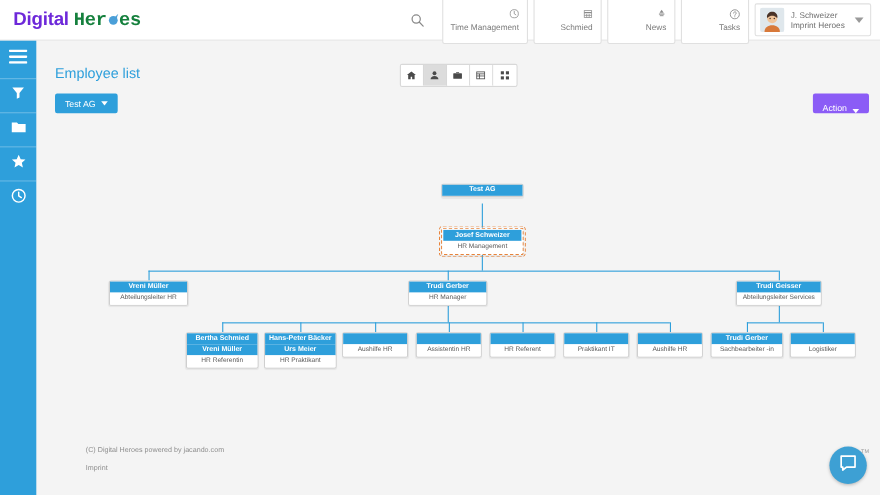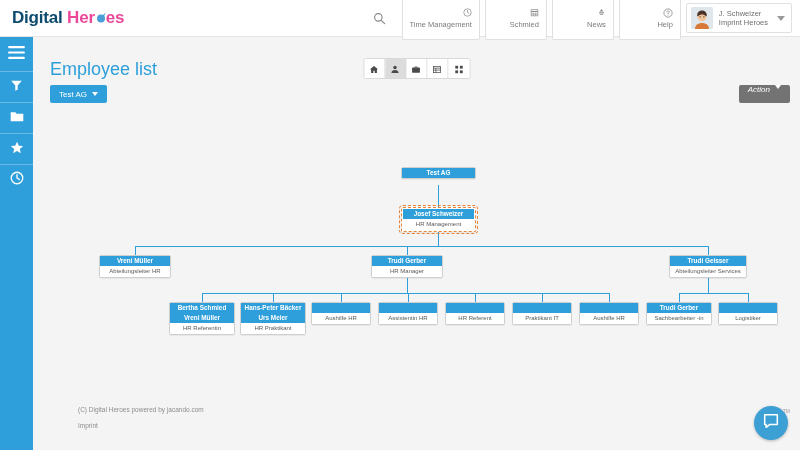--- a/index.html
+++ b/index.html
@@ -10,22 +10,22 @@
   }
   #app { position: relative; width: 800px; height: 450px; background: #f4f4f4; }
 
   
   .topbar {
     position: absolute; top: 0; left: 0; width: 800px; height: 37px;
     background: #ffffff; border-bottom: 1px solid #e4e4e4;
     display: flex; align-items: center;
   }
   .logo { margin-left: 12px; font-size: 17px; font-weight: bold; letter-spacing: -.2px; white-space: nowrap; }
-  .logo .d { color: #0c4a6e; }
-  .logo .h { color: #ec4899; }
+  .logo .d { color: #6d28d9; }
+  .logo .h { color: #15803d; font-family: Liberation Mono, monospace; }
   .logo .comet { display:inline-block; vertical-align:-1px; margin:0 -1px; }
 
   .topnav { margin-left: auto; display: flex; align-items: center; height: 37px; padding-right: 8px; }
   .search-btn {
     width: 22px; height: 28px; display: flex; align-items: center; justify-content: center;
     margin-right: 6px; cursor: pointer;
   }
   .navbtn {
     min-width: 62px; height: 44px; border: 1px solid #e0e0e0; background: #fff;
     margin-left: 5px; border-radius: 2px; display: flex; flex-direction: column;
@@ -55,36 +55,35 @@
     width: 33px; height: 30px; display: flex; align-items: center; justify-content: center;
     cursor: pointer; color: #fff;
   }
   .sb-item.top { height: 34px; }
   .sb-sep { width: 33px; height: 1px; background: rgba(255,255,255,.28); }
 
   
   .content { position: absolute; left: 33px; top: 37px; width: 767px; height: 413px; }
   .page-title {
     position: absolute; left: 17px; top: 22px;
-    font-size: 18px; color: #2e9fdb; font-weight: 400;
+    font-size: 13px; color: #2e9fdb; font-weight: 400;
   }
   .filter-btn {
     position: absolute; left: 17px; top: 48px; height: 18px;
     background: #2e9fdb; color: #fff; border: none; border-radius: 2px;
     font-size: 8px; padding: 0 9px; display: flex; align-items: center; cursor: pointer;
     font-family: "Liberation Sans", sans-serif;
   }
   .filter-btn .c { margin-left: 5px; width:0;height:0;border-left:3px solid transparent;border-right:3px solid transparent;border-top:4px solid #fff; }
 
   .action-btn {
     position: absolute; right: 10px; top: 48px; height: 18px;
-    background: #737373; color: #fff; border: none; border-radius: 2px;
-    font-size: 8px; padding: 0 9px; display: flex; align-items: flex-start; cursor: pointer;
+    background: #8b5cf6; color: #fff; border: none; border-radius: 2px;
+    font-size: 8px; padding: 0 9px; display: flex; align-items: flex-end; cursor: pointer;
     font-family: "Liberation Sans", sans-serif;
-    font-style: italic;
   }
   .action-btn .c { margin-left: 5px; width:0;height:0;border-left:3px solid transparent;border-right:3px solid transparent;border-top:4px solid #fff; }
 
   
   .viewgroup {
     position: absolute; left: 50%; transform: translateX(-50%); top: 21px;
     display: flex; border: 1px solid #d8d8d8; border-radius: 2px; overflow: hidden; background: #fff;
   }
   .vg-btn {
     width: 21px; height: 19px; display: flex; align-items: center; justify-content: center;
@@ -186,21 +185,21 @@
       </div>
 
       <div class="navbtn">
         <span class="nbi">
           <svg width="10" height="10" viewBox="0 0 16 16" fill="none" stroke="#8a8a8a" stroke-width="1.3">
             <circle cx="8" cy="8" r="6.6"></circle>
             <path d="M6.2 6.2a1.9 1.9 0 113.1 1.5c-.7.5-1.3.9-1.3 1.8" stroke-linecap="round"></path>
             <circle cx="8" cy="11.6" r=".75" fill="#8a8a8a" stroke="none"></circle>
           </svg>
         </span>
-        <span class="nbl">Help</span>
+        <span class="nbl">Tasks</span>
       </div>
 
       <div class="userbtn">
         <div class="avatar">
           <svg width="22" height="22" viewBox="0 0 22 22">
             <rect width="22" height="22" fill="#dfe7ec"></rect>
             <path d="M4 22c0-4 3.2-6 7-6s7 2 7 6z" fill="#d8793a"></path>
             <circle cx="11" cy="9.6" r="4.6" fill="#f0c49a"></circle>
             <path d="M6.2 8.4c0-3 2.2-4.8 4.8-4.8s4.8 1.8 4.8 4.8c0 .8-.4 1-.9.6-1-1-2.4-1.6-3.9-1.6s-2.9.6-3.9 1.6c-.5.4-.9.2-.9-.6z" fill="#4a3328"></path>
             <circle cx="9.1" cy="9.8" r=".65" fill="#3b2a20"></circle>

